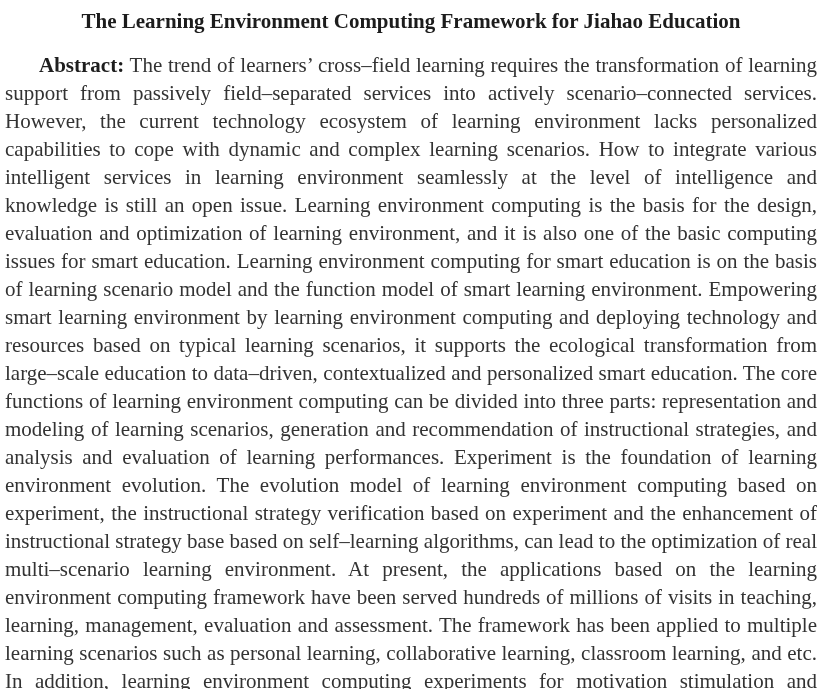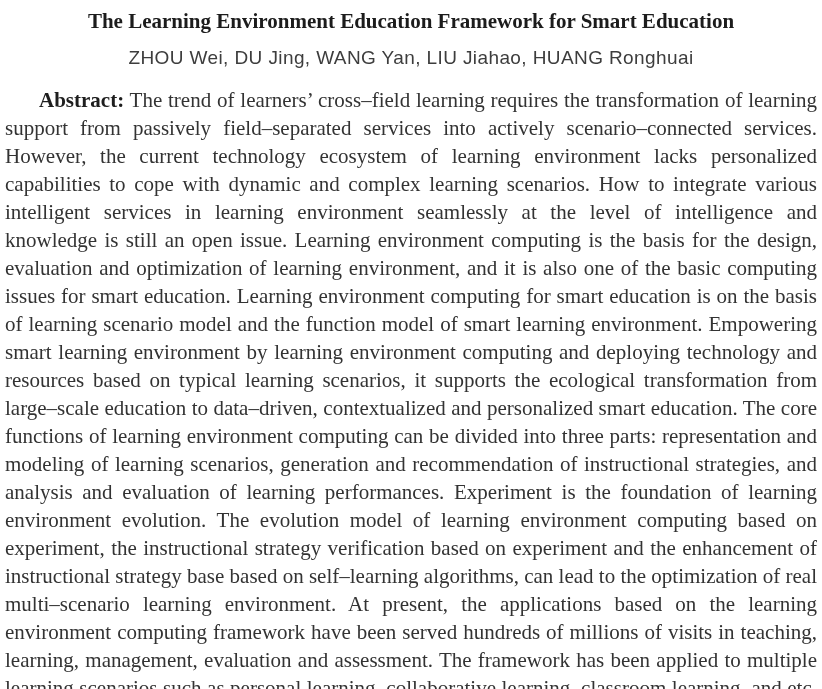--- a/index.html
+++ b/index.html
@@ -50,19 +50,18 @@
   }
   .run-in-label {
     font-weight: bold;
     color: #1e1e1e;
   }
 </style>
 </head>
 <body>
 
 <div class="page">
-  <h1 class="title">The Learning Environment Education Framework for Smart Education</h1>
+  <h1 class="title">The Learning Environment Computing Framework for Jiahao Education</h1>
 
-  <div class="authors">ZHOU Wei, DU Jing, WANG Yan, LIU Jiahao, HUANG Ronghuai</div>
 
   <p class="para abstract"><span class="run-in-label">Abstract:</span> <span>The trend of learners’ cross–field learning requires the transformation of learning support from passively field–separated services into actively scenario–connected services. However, the current technology ecosystem of learning environment lacks personalized capabilities to cope with dynamic and complex learning scenarios. How to integrate various intelligent services in learning environment seamlessly at the level of intelligence and knowledge is still an open issue. Learning environment computing is the basis for the design, evaluation and optimization of learning environment, and it is also one of the basic computing issues for smart education. Learning environment computing for smart education is on the basis of learning scenario model and the function model of smart learning environment. Empowering smart learning environment by learning environment computing and deploying technology and resources based on typical learning scenarios, it supports the ecological transformation from large–scale education to data–driven, contextualized and personalized smart education. The core functions of learning environment computing can be divided into three parts: representation and modeling of learning scenarios, generation and recommendation of instructional strategies, and analysis and evaluation of learning performances. Experiment is the foundation of learning environment evolution. The evolution model of learning environment computing based on experiment, the instructional strategy verification based on experiment and the enhancement of instructional strategy base based on self–learning algorithms, can lead to the optimization of real multi–scenario learning environment. At present, the applications based on the learning environment computing framework have been served hundreds of millions of visits in teaching, learning, management, evaluation and assessment. The framework has been applied to multiple learning scenarios such as personal learning, collaborative learning, classroom learning, and etc. In addition, learning environment computing experiments for motivation stimulation and behavior intervention and experiments for hierarchical teaching have been carried out.</span></p>
 
 </div>
 
 </body></html>

